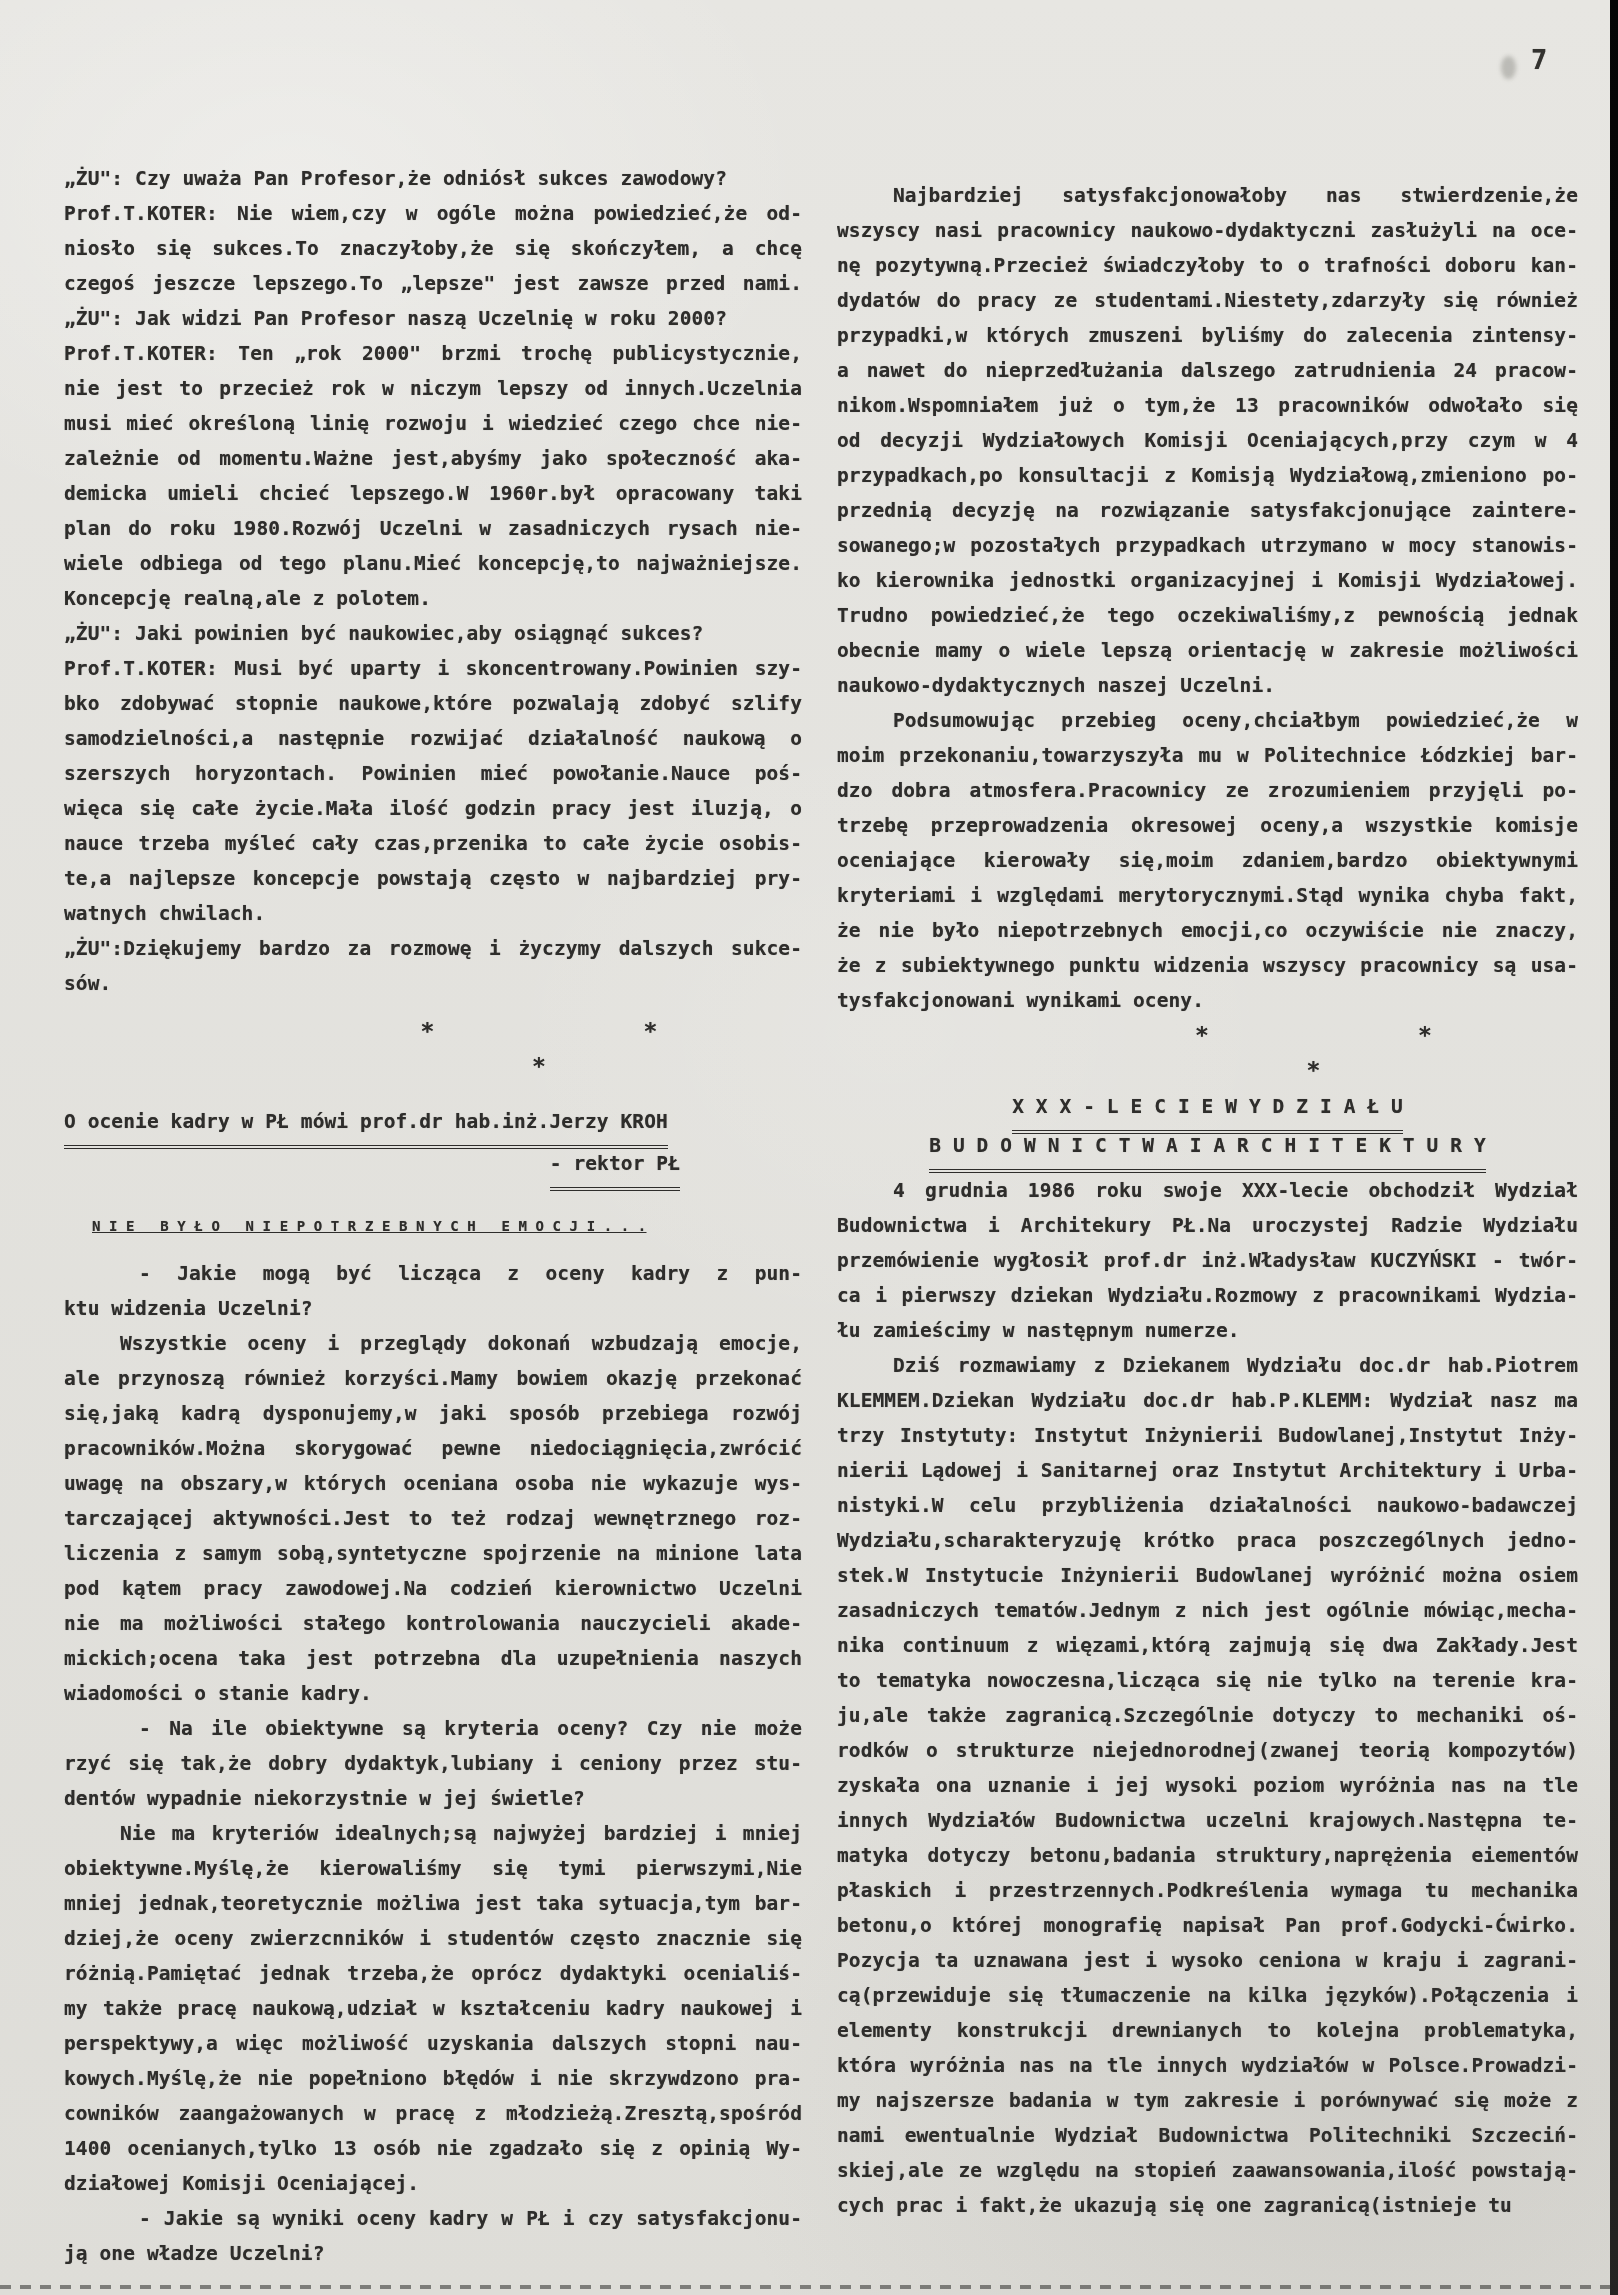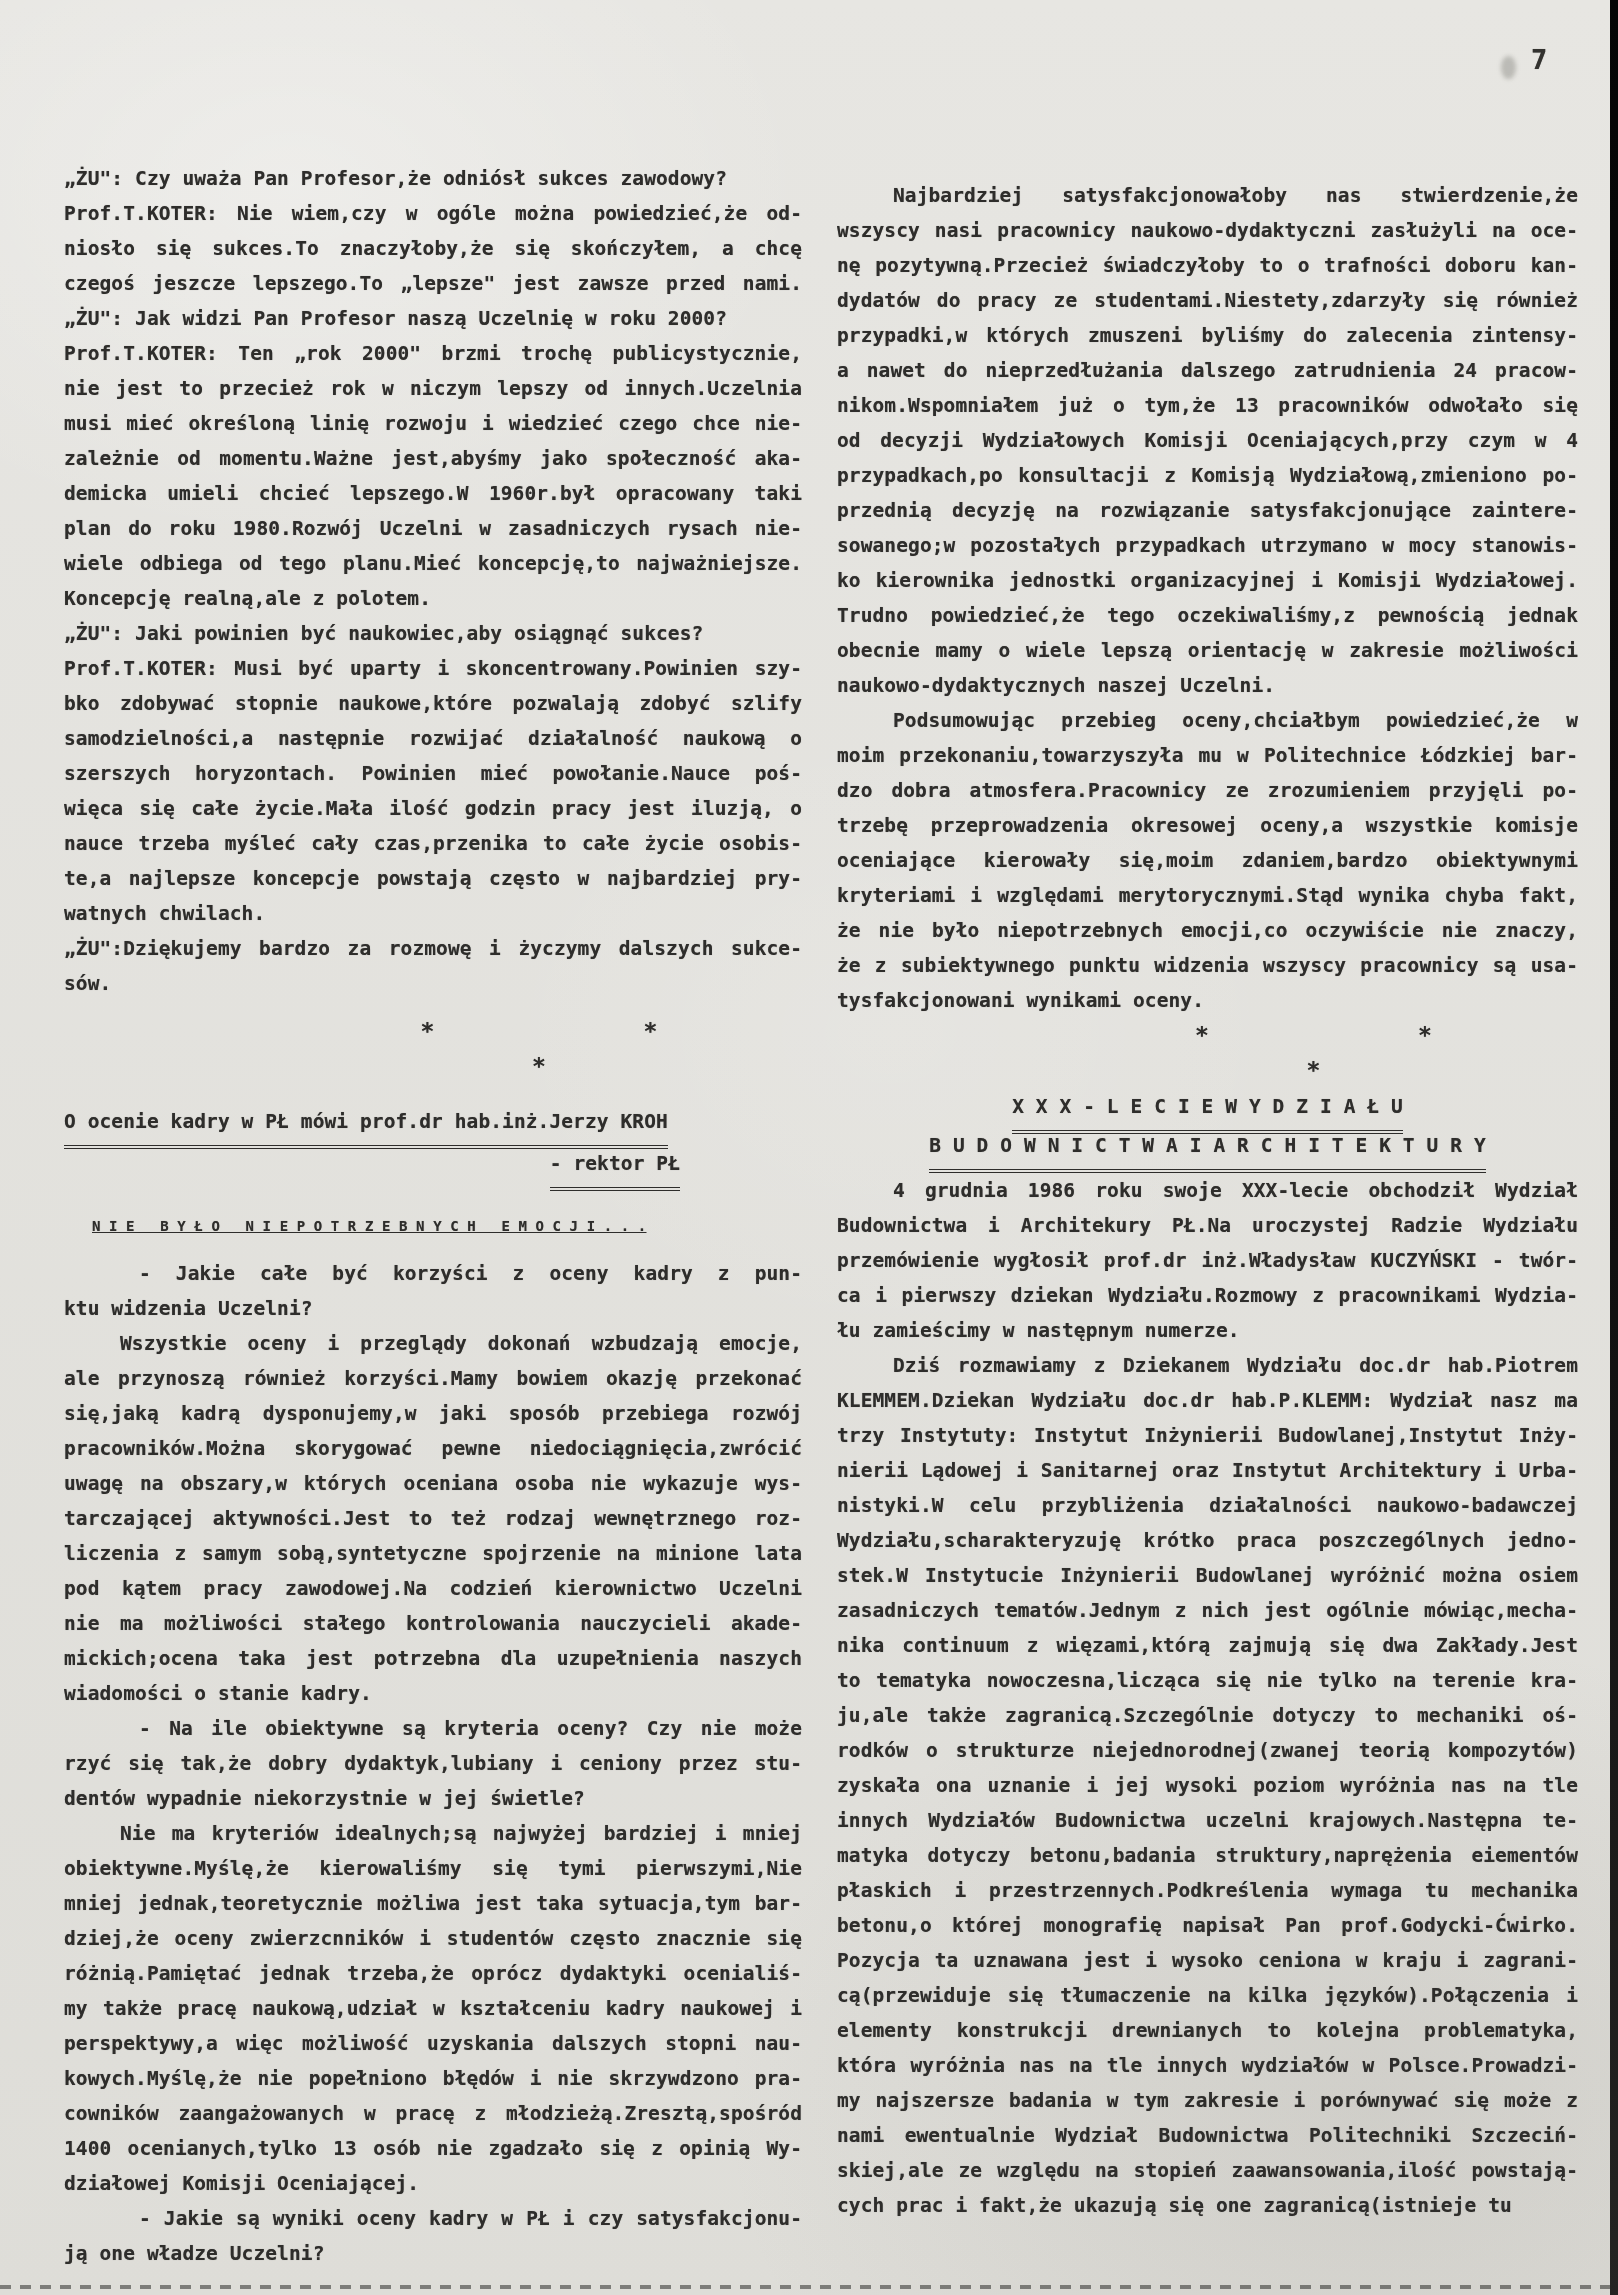--- a/index.html
+++ b/index.html
@@ -83,21 +83,21 @@
     <div class="ln lj">nauce trzeba myśleć cały czas,przenika to całe życie osobis-</div>
     <div class="ln lj">te,a najlepsze koncepcje powstają często w najbardziej pry-</div>
     <div class="ln ll">watnych chwilach.</div>
     <div class="ln lj">„ŻU":Dziękujemy bardzo za rozmowę i życzymy dalszych sukce-</div>
     <div class="ln ll">sów.</div>
     <div class="ast" style="margin-top: 13.4px;">*               *</div>
     <div class="ast">*</div>
     <div class="h-left" style="margin-top: 21.5px;"><span class="u">O ocenie kadry w PŁ mówi prof.dr hab.inż.Jerzy KROH</span></div>
     <div class="h-right"><span class="u">- rektor PŁ</span></div>
     <div class="hs" style="margin-top: 19px;">N I E   B Y Ł O   N I E P O T R Z E B N Y C H   E M O C J I . . .</div>
-    <div class="ln lj qind" style="margin-top: 12px;">- Jakie całe być korzyści z oceny kadry z pun-</div>
+    <div class="ln lj qind" style="margin-top: 12px;">- Jakie mogą być licząca z oceny kadry z pun-</div>
     <div class="ln ll">ktu widzenia Uczelni?</div>
     <div class="ln lj ind">Wszystkie oceny i przeglądy dokonań wzbudzają emocje,</div>
     <div class="ln lj">ale przynoszą również korzyści.Mamy bowiem okazję przekonać</div>
     <div class="ln lj">się,jaką kadrą dysponujemy,w jaki sposób przebiega rozwój</div>
     <div class="ln lj">pracowników.Można skorygować pewne niedociągnięcia,zwrócić</div>
     <div class="ln lj">uwagę na obszary,w których oceniana osoba nie wykazuje wys-</div>
     <div class="ln lj">tarczającej aktywności.Jest to też rodzaj wewnętrznego roz-</div>
     <div class="ln lj">liczenia z samym sobą,syntetyczne spojrzenie na minione lata</div>
     <div class="ln lj">pod kątem pracy zawodowej.Na codzień kierownictwo Uczelni</div>
     <div class="ln lj">nie ma możliwości stałego kontrolowania nauczycieli akade-</div>

